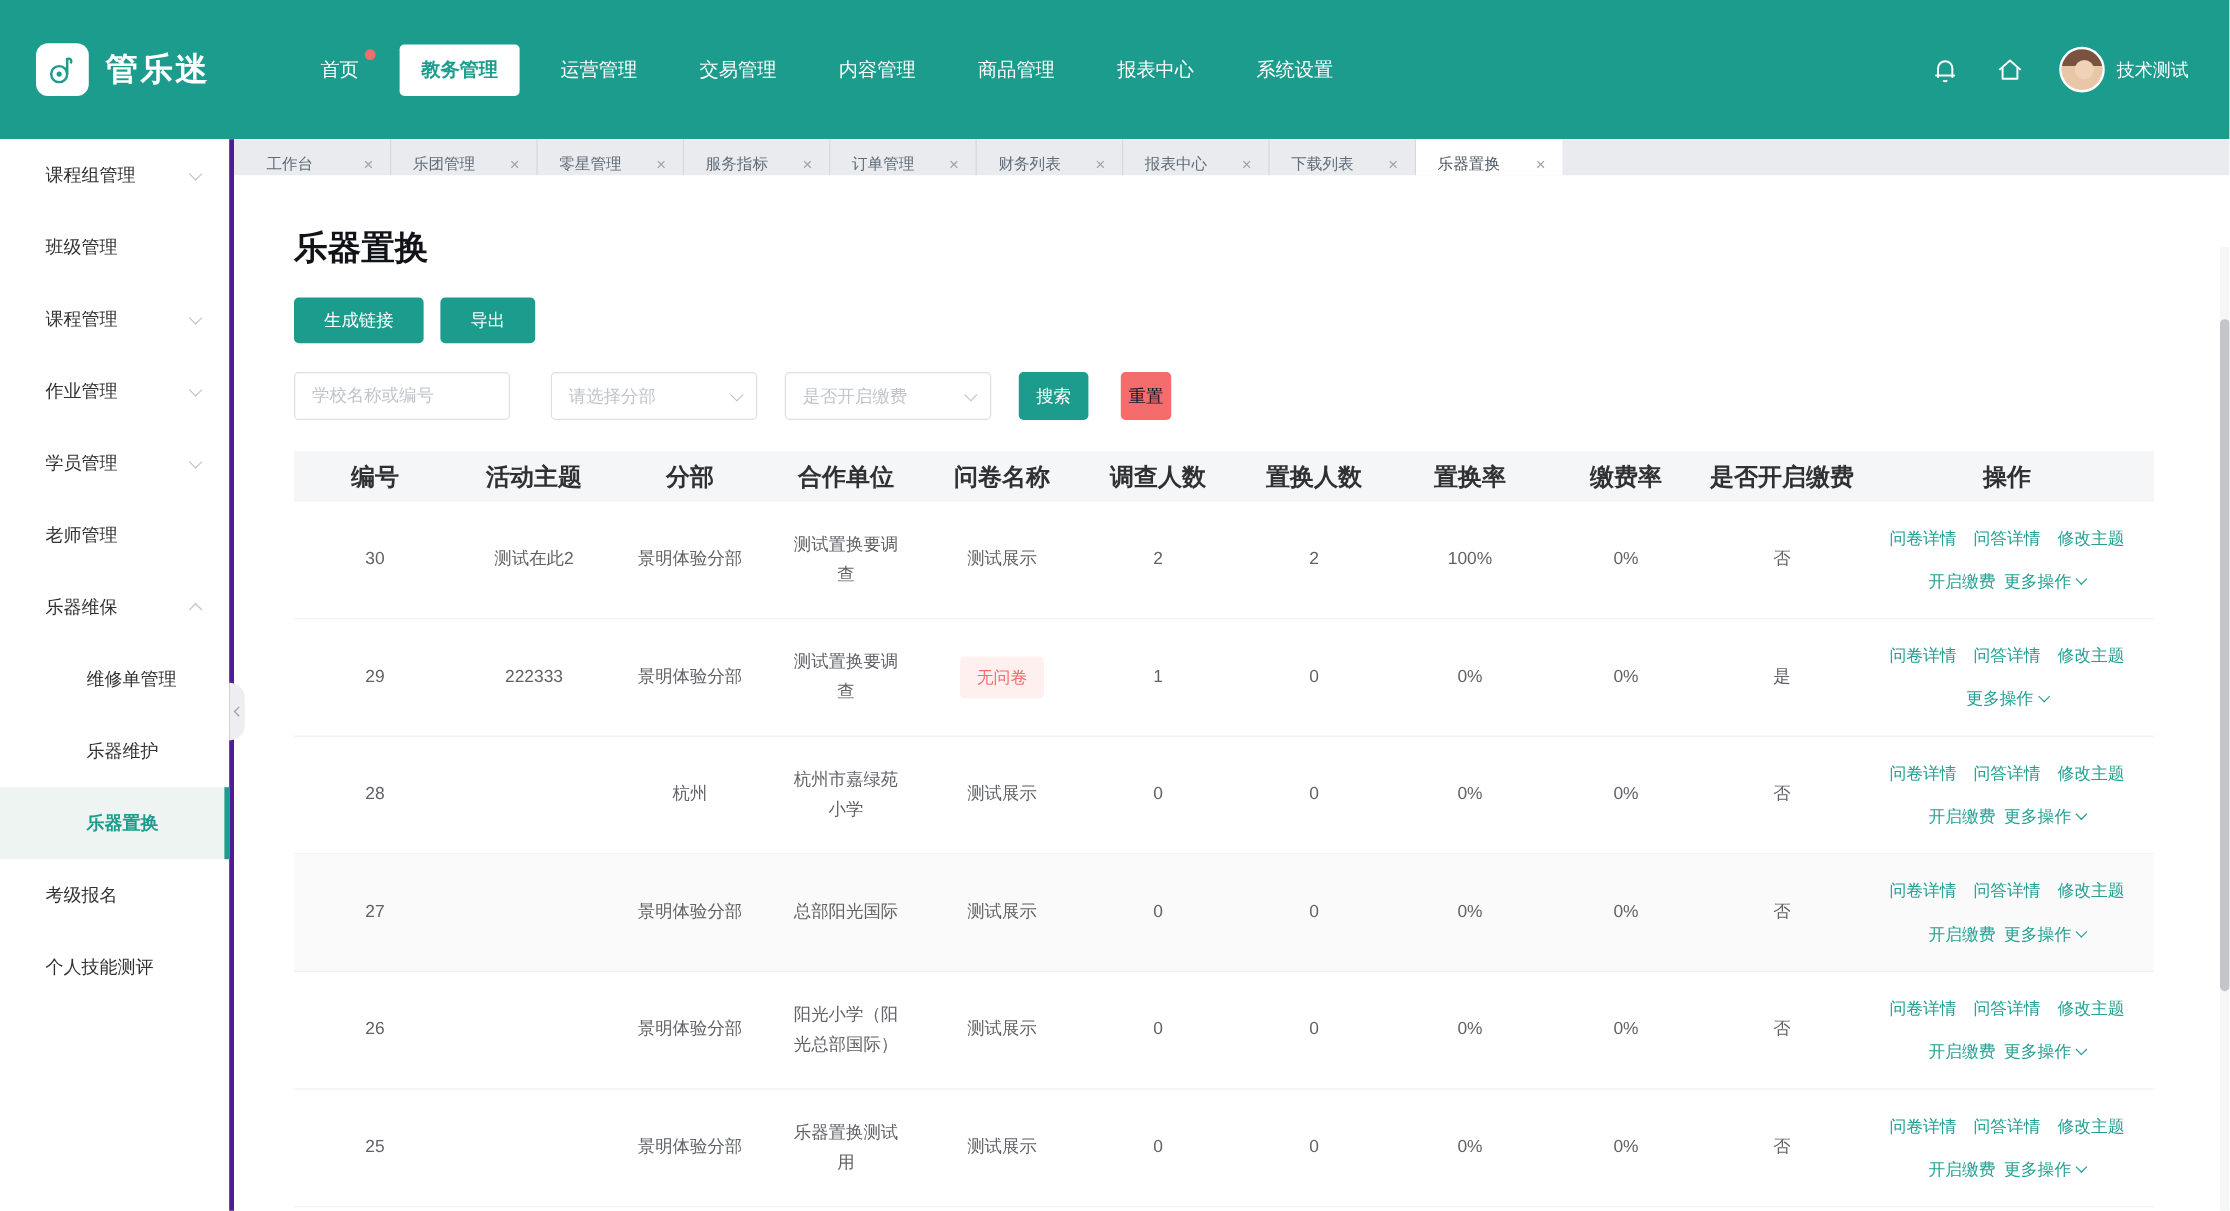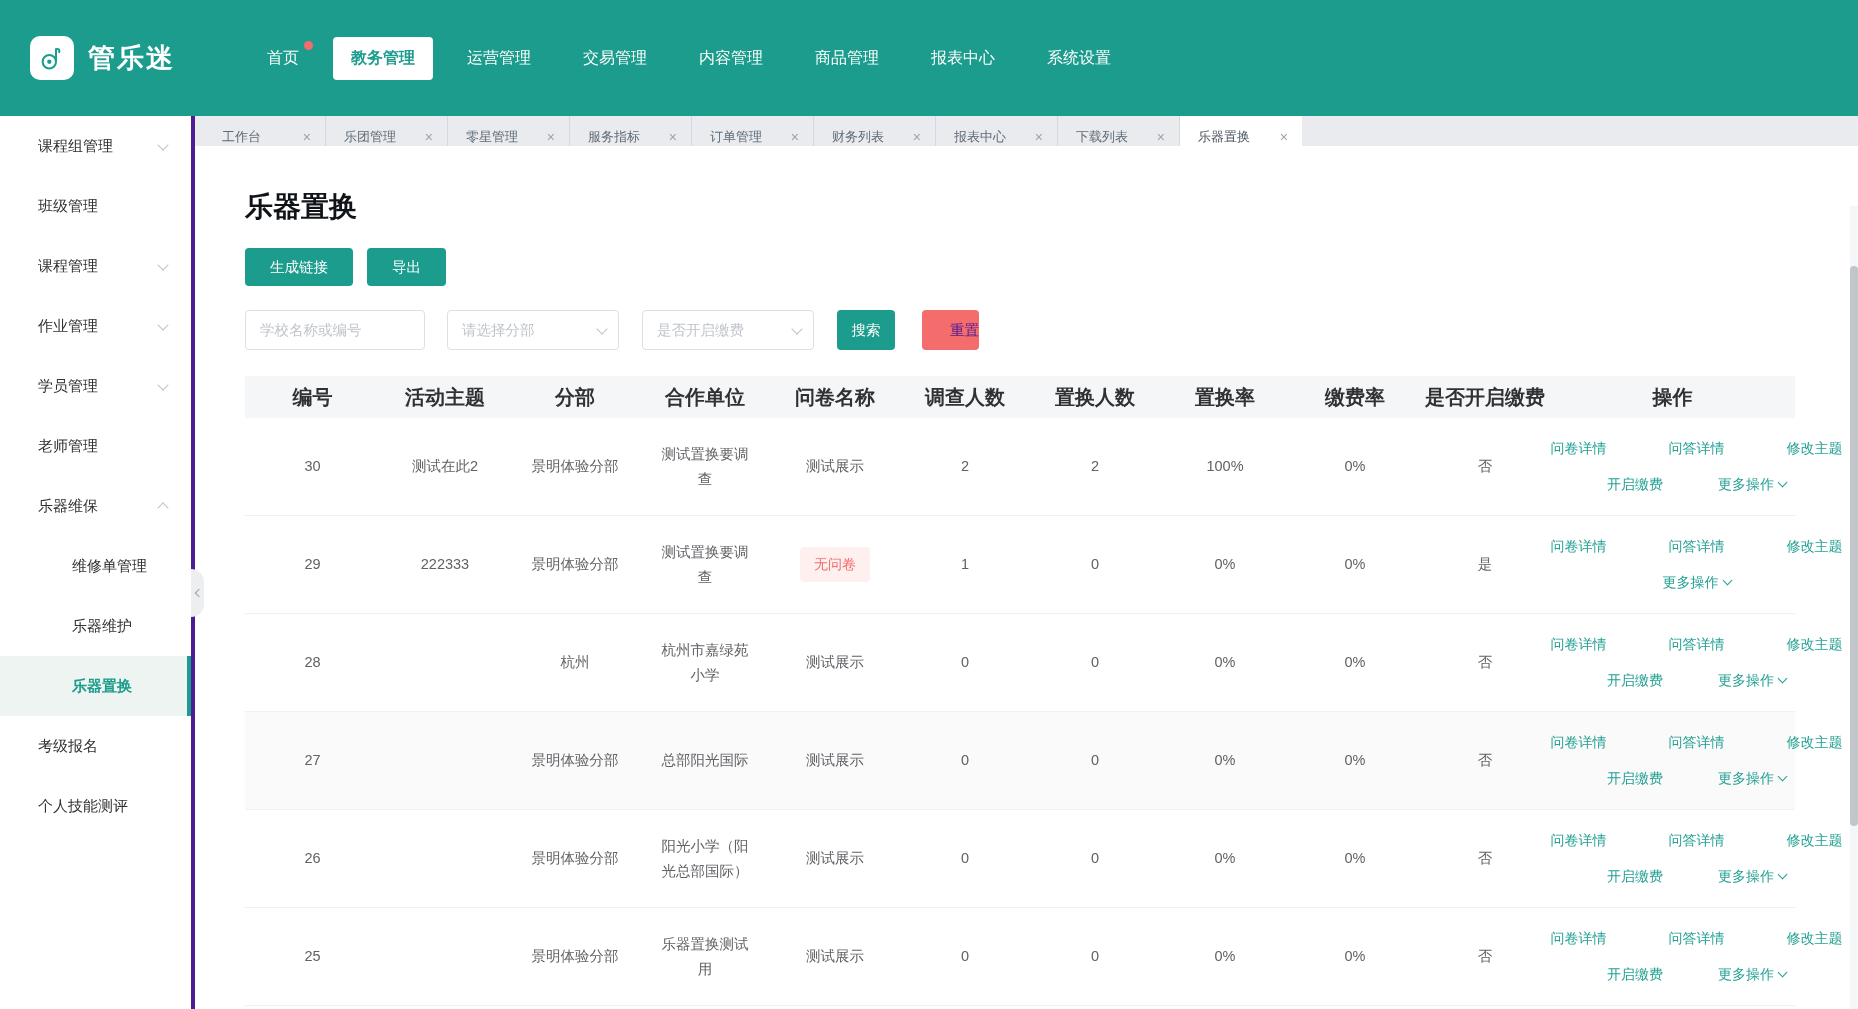--- a/index.html
+++ b/index.html
@@ -46,37 +46,37 @@
   .page { padding:42px 0 0 50px; }
   .page-title { font-size:28px; font-weight:bold; color:#101418; }
   .btn-row { margin-top:22px; display:flex; gap:14px; }
   .btn { border:none; border-radius:4px; font-size:14.5px; cursor:pointer; font-family:inherit; }
   .btn.teal { background:#1b9c8c; color:#fff; height:38px; padding:0 25px; }
   .filter-row { margin-top:24px; display:flex; align-items:center; }
   .f-input { width:180px; height:40px; border:1px solid #dcdfe6; border-radius:4px; padding:0 14px; font-size:14.5px; color:#333; font-family:inherit; outline:none; }
   .f-input::placeholder { color:#c0c4cc; }
   .f-select { width:172px; height:40px; border:1px solid #dcdfe6; border-radius:4px; padding:0 12px 0 14px; display:flex; align-items:center; justify-content:space-between; cursor:pointer; }
   .f-select .ph { color:#c0c4cc; font-size:14.5px; }
-  .ml17{margin-left:22px} .ml23{margin-left:23px} .ml27{margin-left:27px}
+  .ml17{margin-left:34px} .ml23{margin-left:23px} .ml27{margin-left:27px}
   .btn.search { background:#1b9c8c; color:#fff; width:58px; height:40px; }
-  .btn.reset { background:#f56c6c; color:#4c1d95; width:57px; height:40px;text-align:right; }
+  .btn.reset { background:#f56c6c; color:#0f172a; width:42px; height:40px; }
 
   
   .table { margin-top:26px; width:1550px; }
   .thead { display:flex; background:#f5f6f8; height:42px; align-items:center; }
   .th { font-size:20px; font-weight:bold; color:#303133; text-align:center; }
   .trow { display:flex; align-items:center; min-height:98px; border-bottom:1px solid #f0f1f3; }
   .trow.hl { background:#fafafa; }
   .td { font-size:14.5px; color:#606266; text-align:center; line-height:1.7; }
   .c-id{width:135px} .c-w{width:130px} .c-actions{width:245px}
   .c-partner{padding:0 15px}
   .badge-red { display:inline-block; background:#fdf0ef; color:#f56c6c; padding:6px 14px; border-radius:4px; font-size:14px; }
   .aline { display:flex; justify-content:center; align-items:center; gap:14px; }
   .aline + .aline { margin-top:12px; gap:7px; }
-  .alink { color:#23a093; font-size:14px; cursor:pointer; white-space:nowrap; display:inline-flex; align-items:center; gap:5px;margin-left:48px; }
+  .alink { color:#23a093; font-size:14px; cursor:pointer; white-space:nowrap; display:inline-flex; align-items:center; gap:5px; }
   .chev-teal { display:inline-block; width:7px; height:7px; border-right:1.5px solid #23a093; border-bottom:1.5px solid #23a093; transform:rotate(45deg); margin-top:-4px; }
 
   
   .vscroll { position:absolute; right:0; top:90px; width:8px; height:919px; background:#f5f6f7; }
   .vthumb { position:absolute; top:60px; width:8px; height:560px; background:#c2c6cb; border-radius:4px; }
 </style>
 </head>
 <body>
 
 <div class="topbar">
@@ -115,20 +115,36 @@
   </div>
       <div class="nav-item">
     <span>报表中心</span>
     
   </div>
       <div class="nav-item">
     <span>系统设置</span>
     
   </div>
     </div>
+  <div class="top-right">
+    <svg class="top-icon" viewBox="0 0 24 24" fill="none" stroke="#fff" stroke-width="1.5">
+      <path d="M6.5 16.5 V11 a5.5 5.5 0 0 1 11 0 v5.5"></path>
+      <path d="M5 16.5 h14" stroke-linecap="round"></path>
+      <path d="M6.5 16.5 v1.8 M17.5 16.5 v1.8"></path>
+      <path d="M10.6 20.2 a1.6 1.6 0 0 0 2.8 0"></path>
+    </svg>
+    <svg class="top-icon" viewBox="0 0 24 24" fill="none" stroke="#fff" stroke-width="1.5" stroke-linejoin="round">
+      <path d="M3.8 12.2 L12 5 L20.2 12.2"></path>
+      <path d="M6.3 10.3 V19 h11.4 V10.3"></path>
+    </svg>
+    <div class="userchip">
+      <div class="avatar"></div>
+      <span class="user-name">技术测试</span>
+    </div>
+  </div>
 </div>
 
 <div class="main">
   <div class="sidebar">
     <div id="side-list">
         <div class="side-item">
     <span class="lbl">课程组管理</span>
     <span class="chev"></span>
   </div>
         <div class="side-item">

